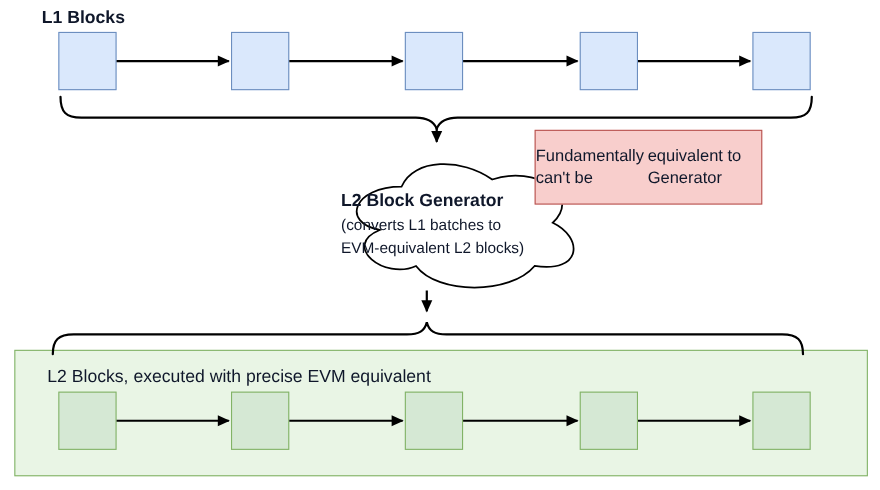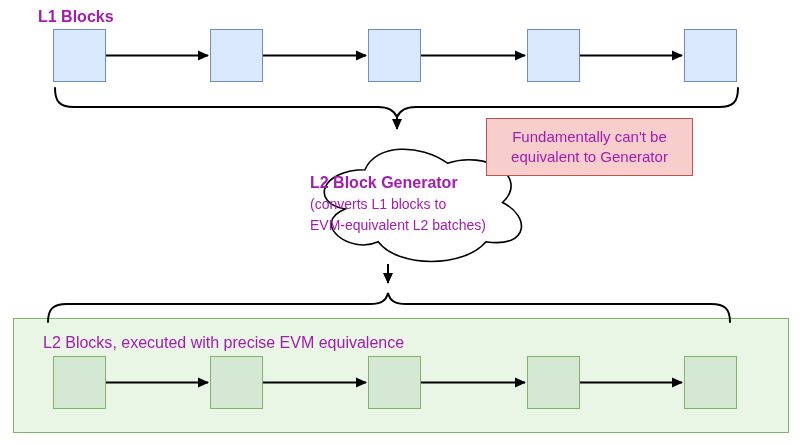--- a/index.html
+++ b/index.html
@@ -1,41 +1,41 @@
 <!DOCTYPE html>
 <html><head>
 <meta charset="utf-8">
 <style>
   html,body{margin:0;padding:0;background:#ffffff;}
   #canvas{
     position:relative;width:800px;height:445px;background:#ffffff;
-    font-family:"Liberation Sans","DejaVu Sans",sans-serif;color:#a21caf;
+    font-family:"Liberation Sans","DejaVu Sans",sans-serif;color:#0f172a;
     overflow:hidden;
   }
   .abs{position:absolute;}
   #connector-layer{position:absolute;left:0;top:0;width:800px;height:445px;pointer-events:none;}
   .block{position:absolute;width:53px;height:53px;box-sizing:border-box;}
   .block.blue{background:#dae8fc;border:1px solid #6c8ebf;}
   .block.green{background:#d5e8d4;border:1px solid #82b366;}
   #l1-label{left:38px;top:8px;font-size:16px;font-weight:bold;line-height:18px;}
   #green-box{
     left:13px;top:318px;width:776px;height:115px;box-sizing:border-box;
     background:#e9f5e5;border:1px solid #82b366;
   }
   #l2-label{left:43px;top:333px;font-size:16px;line-height:20px;}
   #l2-label b{font-weight:normal;}
   #cloud-text{
     left:310px;top:171px;width:220px;text-align:left;font-size:14px;line-height:21px;
   }
   #cloud-text .cloud-title{font-size:16px;font-weight:bold;line-height:23px;}
   #warning-box{
-    left:486px;top:118px;width:207px;height:58px;box-sizing:border-box;
+    left:486px;top:118px;width:207px;height:68px;box-sizing:border-box;
     background:#f8cecc;border:1px solid #b85450;z-index:5;
-    display:flex;flex-direction:column;align-items:center;justify-content:center;
-    font-size:15px;line-height:20px;text-align:center;
+    display:flex;align-items:center;justify-content:center;
+    font-size:15px;line-height:20px;text-align:left;
   }
 </style>
 </head>
 <body>
 
 <div id="canvas">
 
   <div class="abs" id="green-box"></div>
 
   <div class="block blue abs" style="left:53px;top:29px"></div>
@@ -86,24 +86,24 @@
     <line x1="388" y1="264" x2="388" y2="283" stroke="#000" stroke-width="2" marker-end="url(#arrow)"></line>
 
     <path d="M 48 322 C 48 309 53 304 67 304 L 370 304 C 381 304 386 301 388 293
              C 390 301 395 304 406 304 L 711 304 C 725 304 730 309 730 322" fill="none" stroke="#000" stroke-width="2" stroke-linecap="round"></path>
   </svg>
 
   <div class="abs" id="l1-label">L1 Blocks</div>
 
   <div class="abs" id="cloud-text">
     <div class="cloud-title">L2 Block Generator</div>
-    <div>(converts L1 blocks to</div>
-    <div>EVM-equivalent L2 batches)</div>
+    <div>(converts L1 batches to</div>
+    <div>EVM-equivalent L2 blocks)</div>
   </div>
 
   <div class="abs" id="warning-box">
     <div>Fundamentally can't be</div>
     <div>equivalent to Generator</div>
   </div>
 
-  <div class="abs" id="l2-label"><b>L2 Blocks</b><span>, executed with precise EVM equivalence</span></div>
+  <div class="abs" id="l2-label"><b>L2 Blocks</b><span>, executed with precise EVM equivalent</span></div>
 
 </div>
 
 </body></html>

